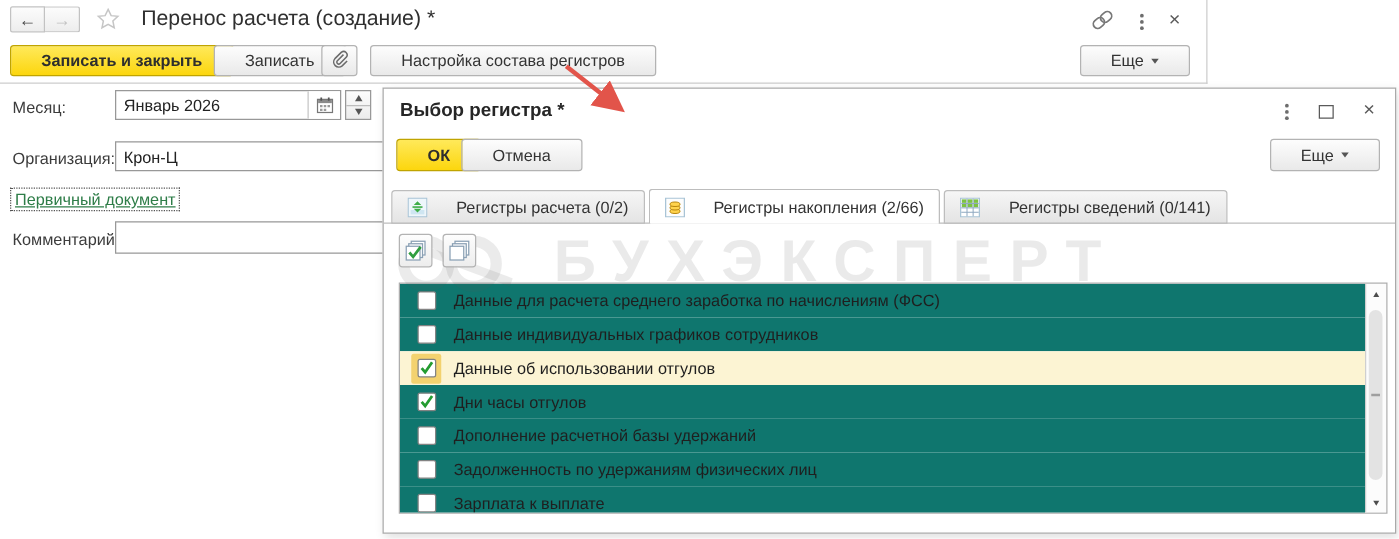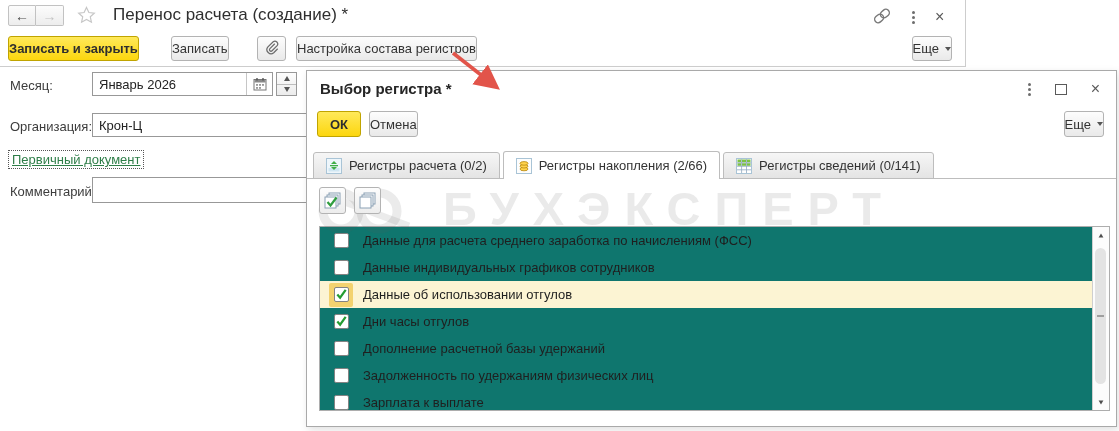--- a/index.html
+++ b/index.html
@@ -4,21 +4,21 @@
 <style>
   html,body{margin:0;padding:0;}
   body{
     width:1119px;height:431px;position:relative;overflow:hidden;background:#fff;
     font-family:"Liberation Sans",sans-serif;font-size:13px;color:#333;
   }
   
   .btn{
     display:inline-flex;align-items:center;justify-content:center;gap:6px;
     border:1px solid #b3b3b3;border-radius:3px;background:linear-gradient(#fdfdfd,#e9e9e9);
-    color:#333;height:25px;padding:0 0;font-size:13px;box-sizing:border-box;white-space:nowrap;
+    color:#333;height:25px;padding:0 24px;font-size:13px;box-sizing:border-box;white-space:nowrap;
   }
   .btn-yellow{
     background:linear-gradient(#ffe95a,#fcd60e);border-color:#c0a400;font-weight:bold;color:#2e2e2e;
   }
   .caret-down{width:0;height:0;border-left:3.5px solid transparent;border-right:3.5px solid transparent;border-top:4.5px solid #555;}
   .tri-up{width:0;height:0;border-left:3.5px solid transparent;border-right:3.5px solid transparent;border-bottom:5px solid #555;}
   .tri-down{width:0;height:0;border-left:3.5px solid transparent;border-right:3.5px solid transparent;border-top:5px solid #555;}
   .abs{position:absolute;}
 
   
@@ -44,21 +44,21 @@
   .spin-half.up{border-bottom:1px solid #bdbdbd;}
   .doc-link{position:absolute;color:#2e7d48;text-decoration:underline;border:1px dotted #555;padding:1px 3px;white-space:nowrap;}
 
   
   .dialog{position:absolute;left:306px;top:70px;width:811px;height:357px;background:#fff;border:1px solid #a9a9a9;box-sizing:border-box;z-index:10;box-shadow:2px 3px 8px rgba(0,0,0,.12);}
   .dlg-title{position:absolute;left:13px;top:9px;font-size:15px;font-weight:bold;color:#262626;white-space:nowrap;}
   .dlg-icons{position:absolute;right:16px;top:10px;display:flex;gap:24px;align-items:center;height:16px;}
   .max-box{width:10px;height:9px;border:1.5px solid #5a5a5a;}
   .dlg-line{position:absolute;left:0;top:107px;width:100%;border-top:1px solid #bdbdbd;z-index:1;}
   .tabs{position:absolute;left:6px;top:80px;display:flex;align-items:flex-end;z-index:2;}
-  .tab{height:27px;display:flex;align-items:center;gap:7px;padding:0 12px;border:1px solid #bdbdbd;background:linear-gradient(#f6f6f6,#e4e4e4);margin-right:3px;border-radius:3px 3px 0 0;box-sizing:border-box;color:#333;white-space:nowrap;}
+  .tab{height:27px;display:flex;align-items:center;gap:23px;padding:0 12px;border:1px solid #bdbdbd;background:linear-gradient(#f6f6f6,#e4e4e4);margin-right:3px;border-radius:3px 3px 0 0;box-sizing:border-box;color:#333;white-space:nowrap;}
   .tab.active{background:#fff;height:28px;border-bottom:none;}
   .icon-btn{position:absolute;width:27px;height:27px;border:1px solid #b3b3b3;border-radius:3px;background:linear-gradient(#fdfdfd,#ededed);display:flex;align-items:center;justify-content:center;z-index:6;box-sizing:border-box;}
 
   
   .list{position:absolute;left:12px;top:155px;width:791px;height:185px;border:1px solid #adadad;background:#fff;box-sizing:border-box;overflow:hidden;z-index:4;}
   .list-rows{position:absolute;left:0;top:0;right:17px;}
   .list-row{height:27px;display:flex;align-items:center;padding-left:9px;background:#0f766e;}
   .list-row.hl{background:#fcf4d3;}
   .cb-wrap{width:24px;height:24px;display:flex;align-items:center;justify-content:center;margin-right:10px;border-radius:2px;}
   .cb-wrap.cb-focus{background:#f3d26f;}

